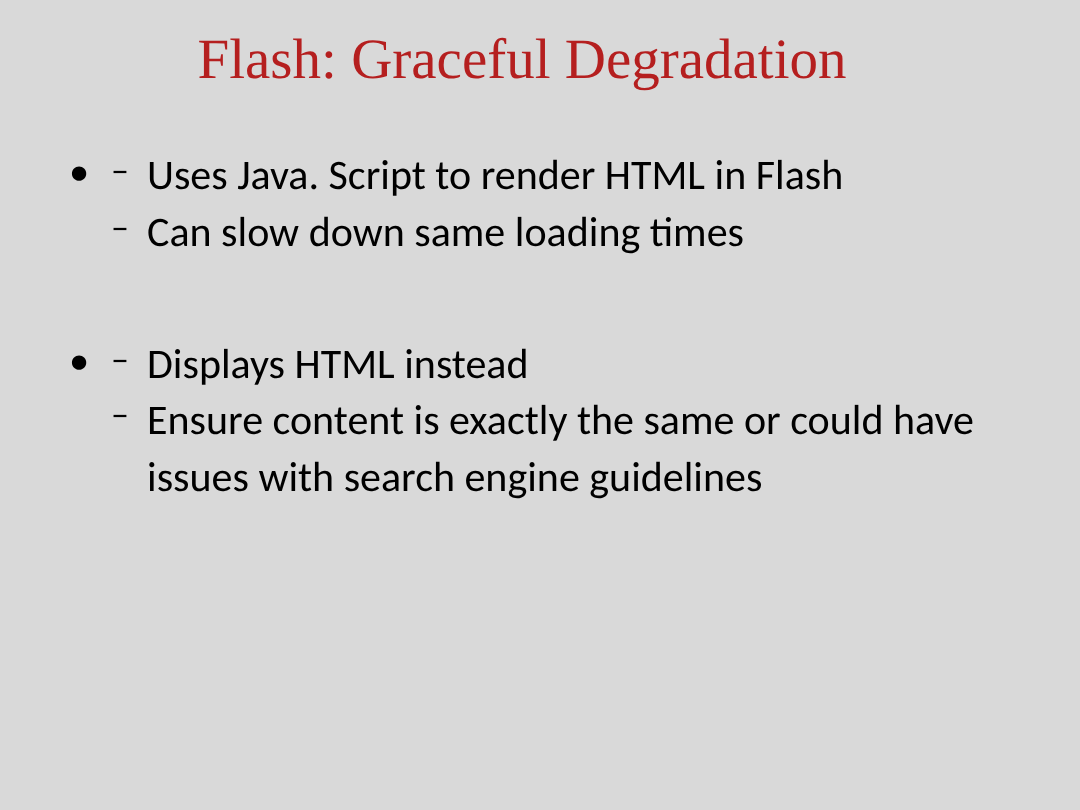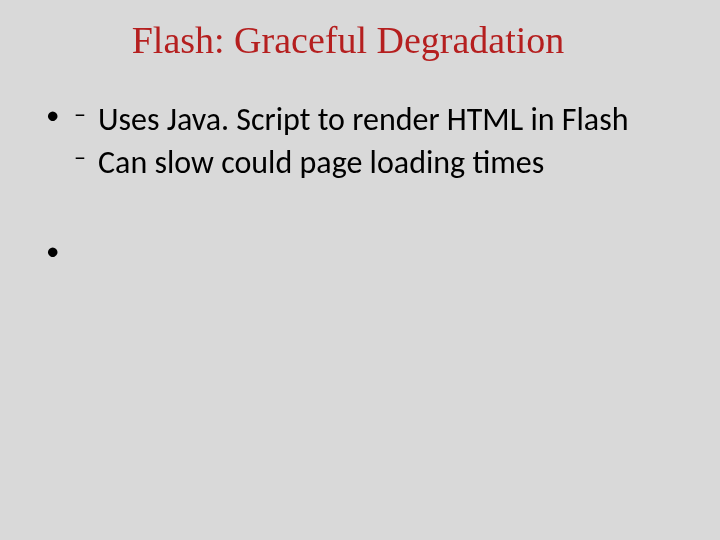--- a/index.html
+++ b/index.html
@@ -43,21 +43,21 @@
     left: 6px;
     top: 0;
     font-size: 27px;
   }
   ul.sub {
     list-style: none;
     padding: 0;
     margin: 6px 0 0 0;
   }
   ul.sub > li {
-    font-size: 32px;
+    font-size: 28px;
     line-height: 1.35;
     padding-left: 28px;
     position: relative;
   }
   ul.sub > li::before {
     content: "–";
     position: absolute;
     left: 4px;
     top: 0;
     font-size: 24px;
@@ -65,19 +65,23 @@
 </style>
 </head>
 <body>
 
 <div class="slide">
   <h1 class="title">Flash: Graceful Degradation</h1>
   <ul class="top">
     <li>
       <ul class="sub">
         <li>Uses Java. Script to render HTML in Flash</li>
-        <li>Can slow could page loading times</li>
+        <li>Can slow down same loading times</li>
       </ul>
     </li>
     <li>
+      <ul class="sub">
+        <li>Displays HTML instead</li>
+        <li>Ensure content is exactly the same or could have issues with search engine guidelines</li>
+      </ul>
     </li>
   </ul>
 </div>
 
 </body></html>

